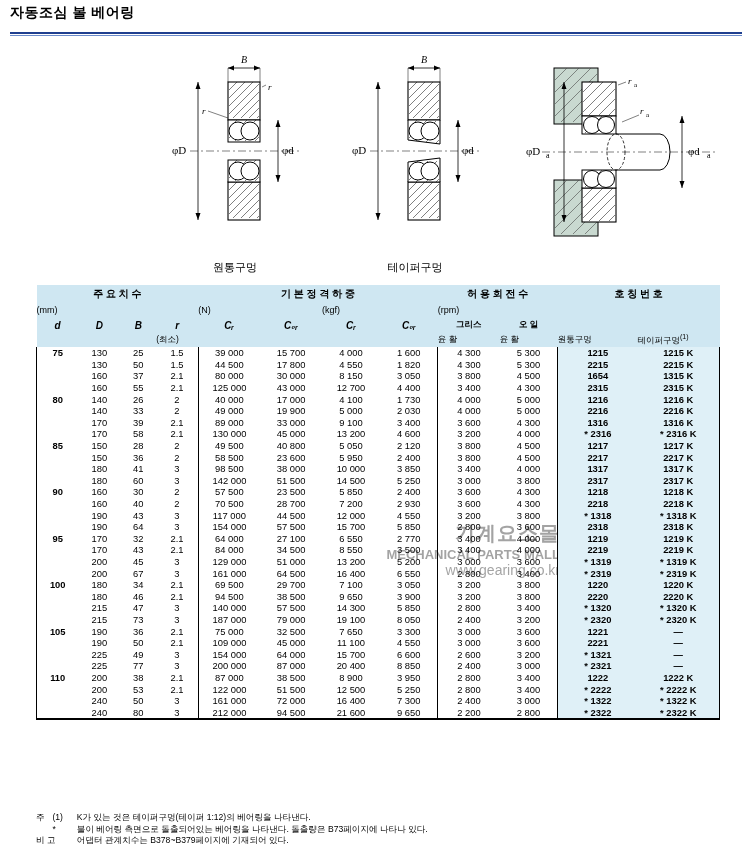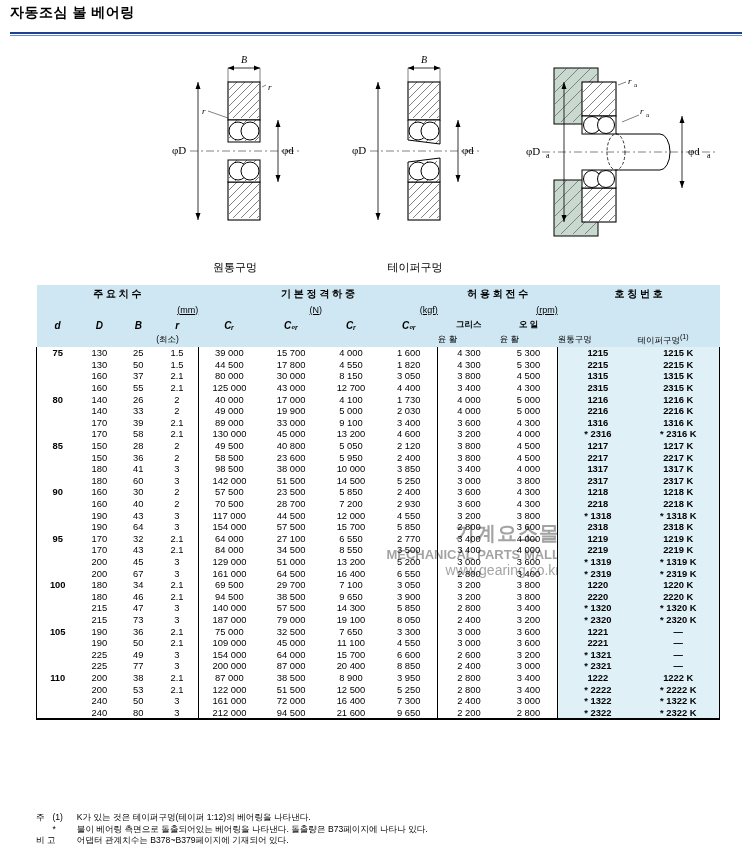--- a/index.html
+++ b/index.html
@@ -48,25 +48,24 @@
     background:#cfe7f2;
     border:1px solid #2a2a2a;
     font-weight:bold;
     text-align:center;
     font-size:10px;
     height:17px;
   }
   .hdr2 th{
     background:#cfe7f2;
     border:1px solid #2a2a2a;
-    text-align:right;
+    text-align:left;
     font-size:9px;
     height:15px;
     font-weight:normal;
-    text-decoration:underline;
   }
   .hdr3 th{
     background:#cfe7f2;
     border:1px solid #2a2a2a;
     text-align:center;
     font-size:10px;
     font-style:italic;
     height:16px;
     font-weight:bold;
   }
@@ -451,21 +450,21 @@
             <td class="cell d-col"></td>
             <td class="cell ">160</td>
             <td class="cell ">37</td>
             <td class="cell ">2.1</td>
             <td class="cell ">80 000</td>
             <td class="cell ">30 000</td>
             <td class="cell ">8 150</td>
             <td class="cell ">3 050</td>
             <td class="cell ">3 800</td>
             <td class="cell ">4 500</td>
-            <td class="cell desig blue-bg">1315</td>
+            <td class="cell desig blue-bg">1654</td>
             <td class="cell desig blue-bg">1315 K</td>
           </tr>
           <tr class="grp-gap">
             <td class="cell d-col"></td>
             <td class="cell ">160</td>
             <td class="cell ">55</td>
             <td class="cell ">2.1</td>
             <td class="cell ">125 000</td>
             <td class="cell ">43 000</td>
             <td class="cell ">12 700</td>

